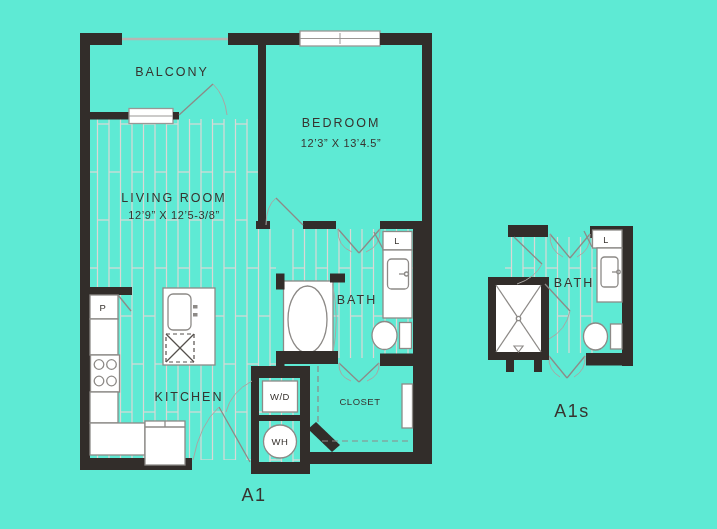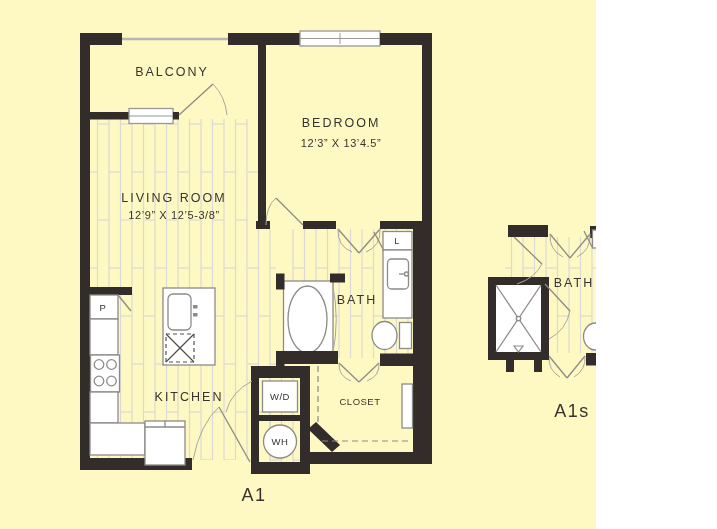--- a/index.html
+++ b/index.html
@@ -1,16 +1,16 @@
 <!DOCTYPE html>
 <html><head>
 <meta charset="utf-8">
 <style>
   html,body{margin:0;padding:0;background:#ffffff;}
-  .stage{position:relative;width:596px;height:529px;background:#fef9c3;overflow:hidden;text-decoration:underline;}
+  .stage{position:relative;width:717px;height:529px;background:#5eead4;overflow:hidden;text-decoration:underline;}
   svg{position:absolute;left:0;top:0;}
   .wall{fill:#322d2a;}
   .rail{stroke:#b8b5b2;stroke-width:2.5;}
   .win{fill:#ffffff;stroke:#9a9795;stroke-width:1.3;}
   .winline{stroke:#9a9795;stroke-width:1;}
   .fx{fill:#ffffff;stroke:#8d8a87;stroke-width:1.3;}
   .fxn{fill:none;stroke:#8d8a87;stroke-width:1.3;}
   .thin{fill:none;stroke:#a9a6a3;stroke-width:1;}
   .dash{fill:none;stroke:#8d8a87;stroke-width:1.2;stroke-dasharray:6 4;}
   .dw{fill:none;stroke:#55504c;stroke-width:1.2;}

